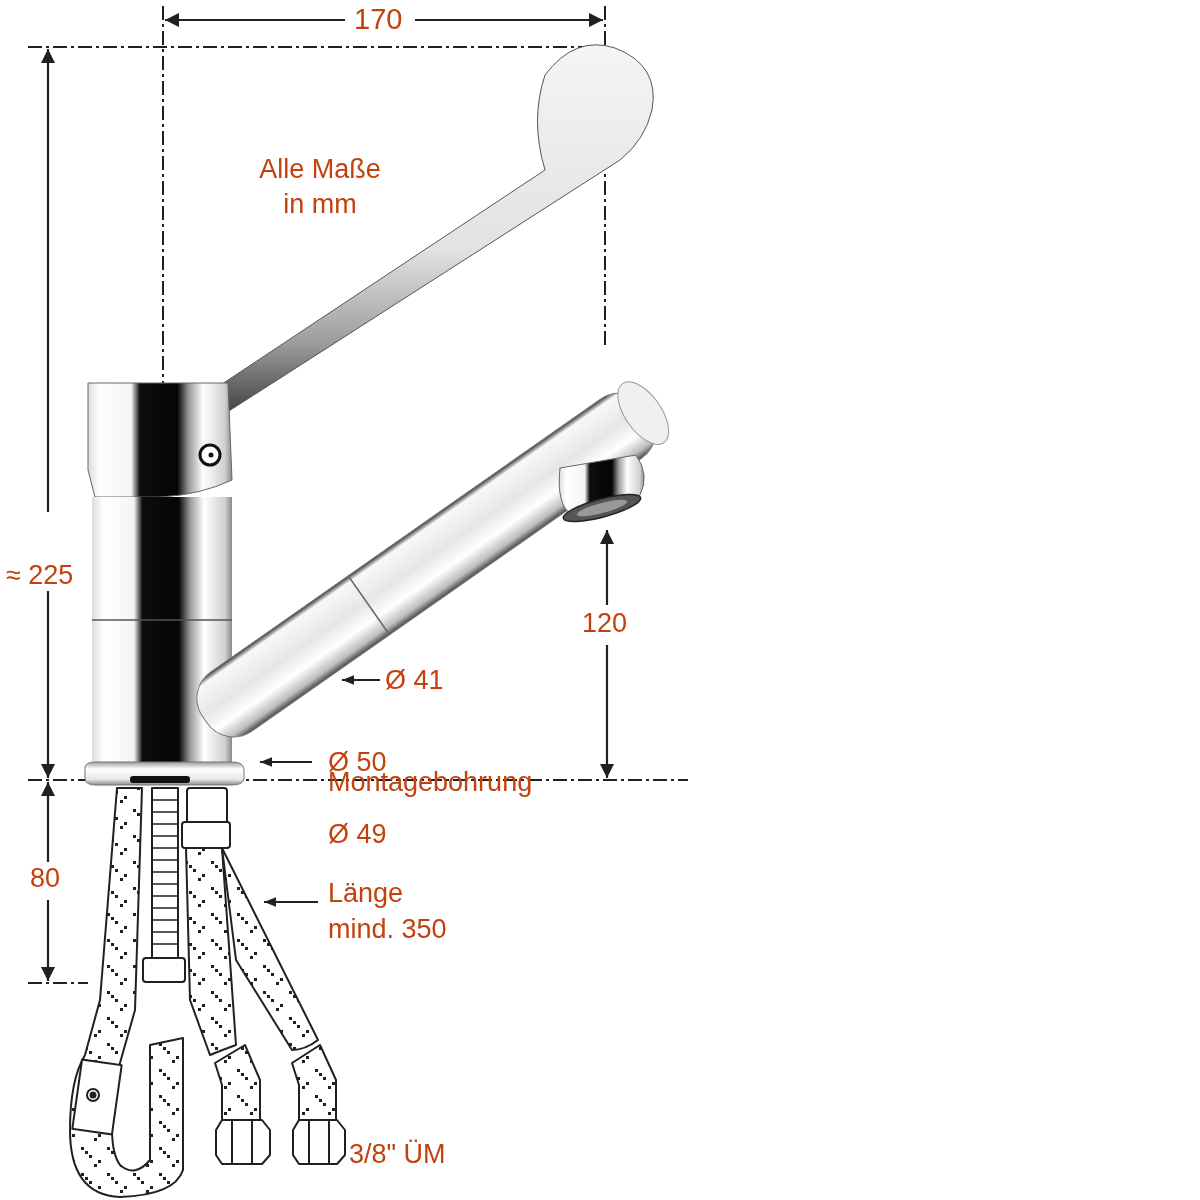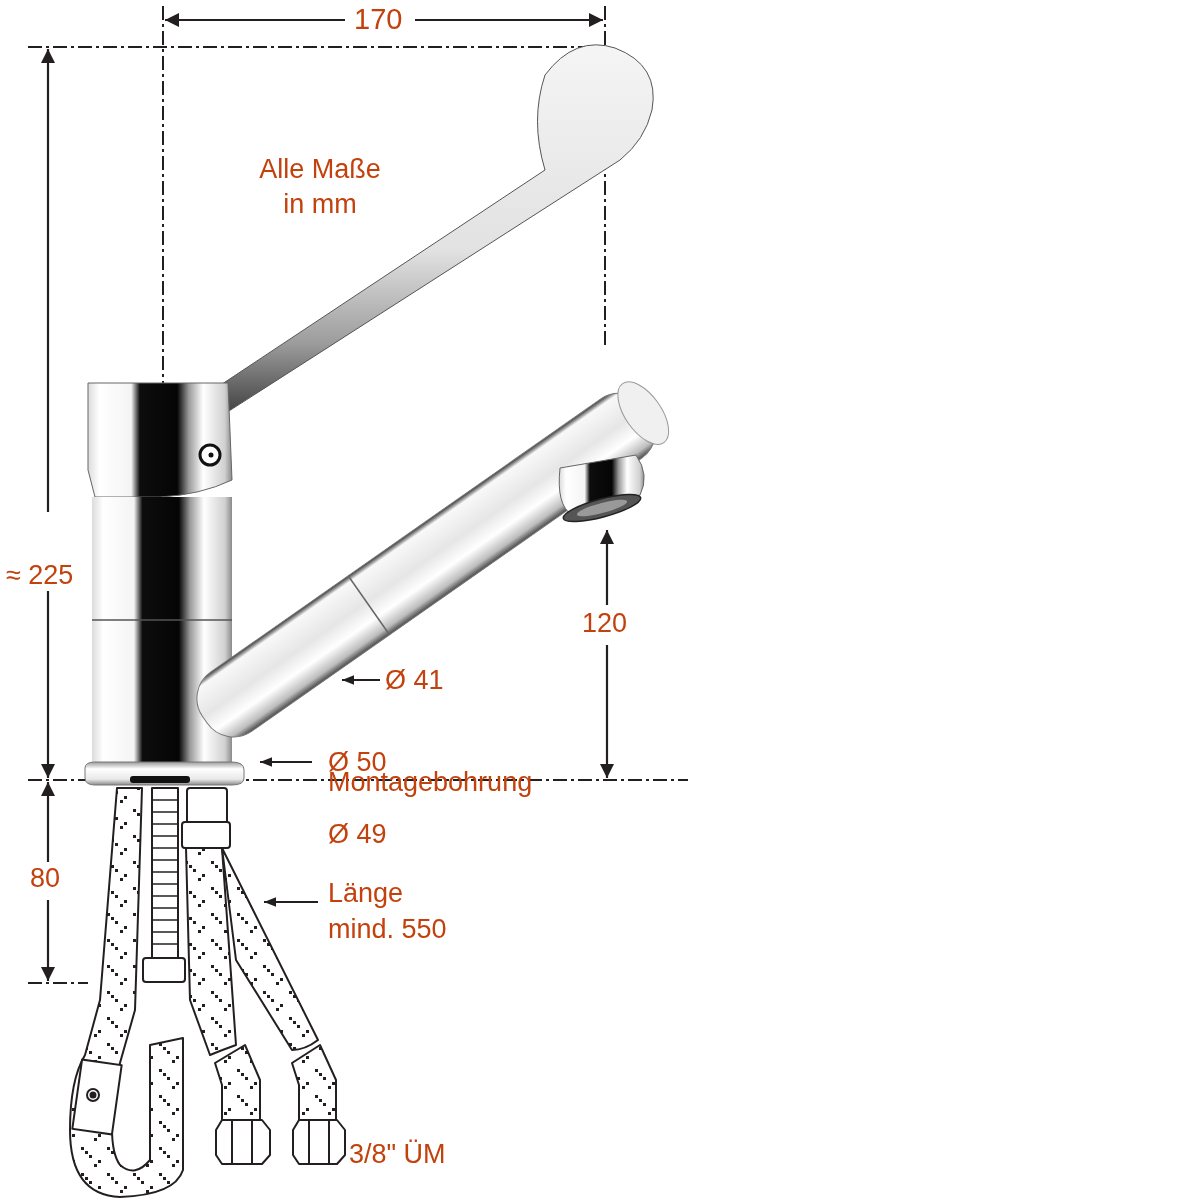--- a/index.html
+++ b/index.html
@@ -182,15 +182,15 @@
 <div class="label" style="left:385px; top:665px;">Ø 41</div>
 
 <div class="label" style="left:328px; top:747px;">Ø 50</div>
 
 <div class="label" style="left:328px; top:767px;">Montagebohrung</div>
 <div class="label" style="left:328px; top:819px;">Ø 49</div>
 
 <div class="label bg" style="left:26px; top:863px; padding:0 4px;">80</div>
 
 <div class="label" style="left:328px; top:878px;">Länge</div>
-<div class="label" style="left:328px; top:914px;">mind. 550</div>
+<div class="label" style="left:328px; top:914px;">mind. 350</div>
 
 <div class="label" style="left:349px; top:1139px;">3/8" ÜM</div>
 
 </body></html>

